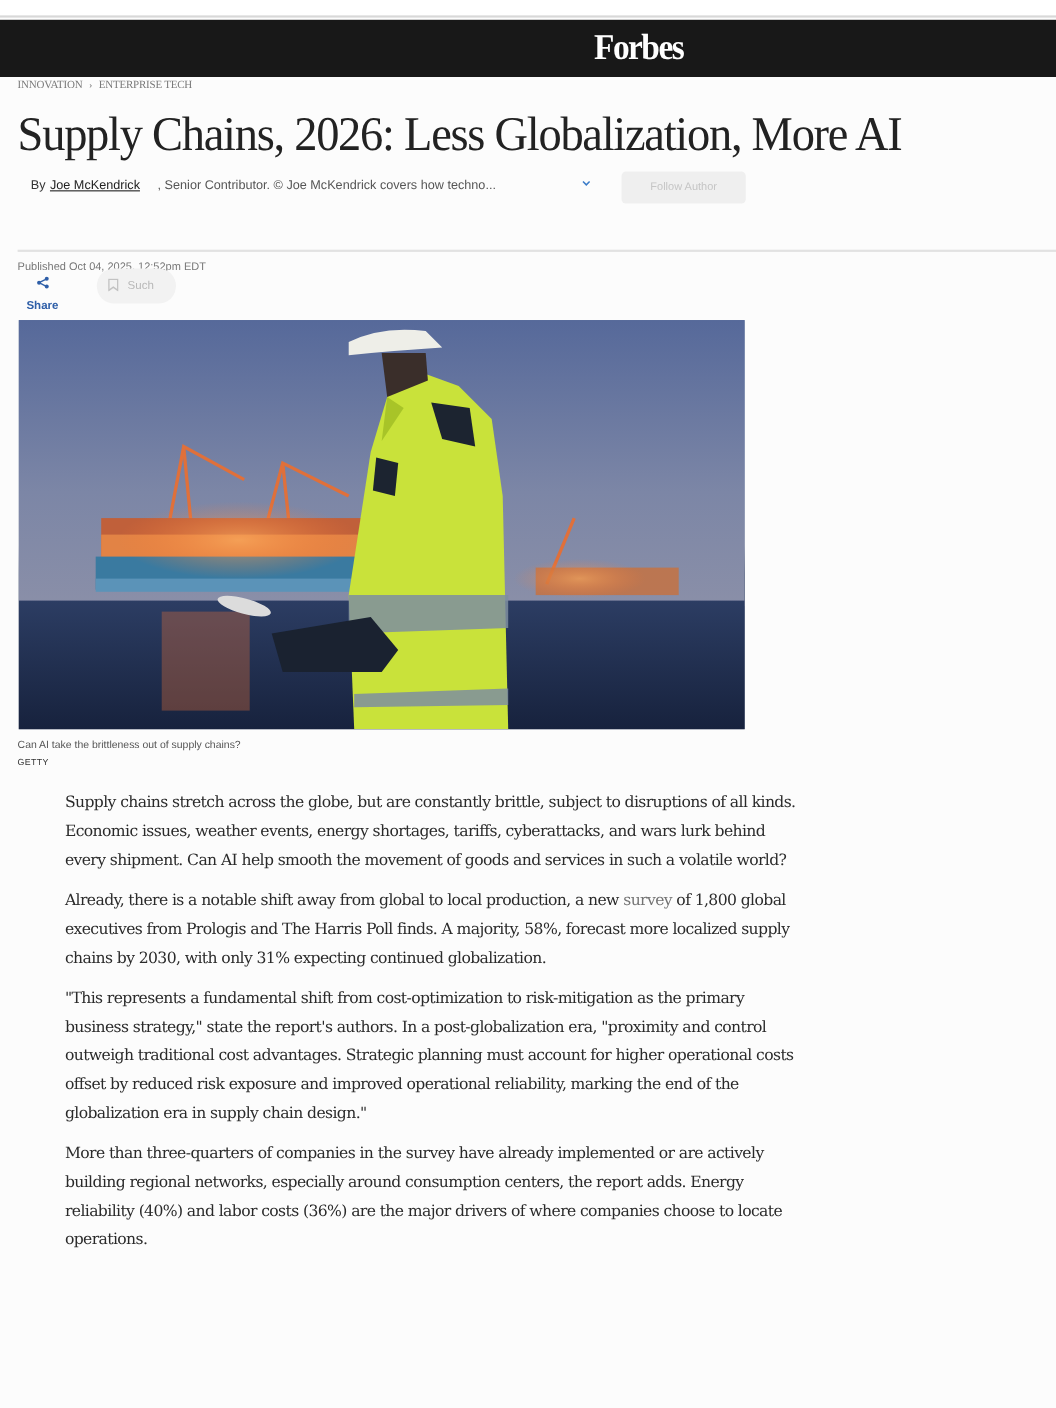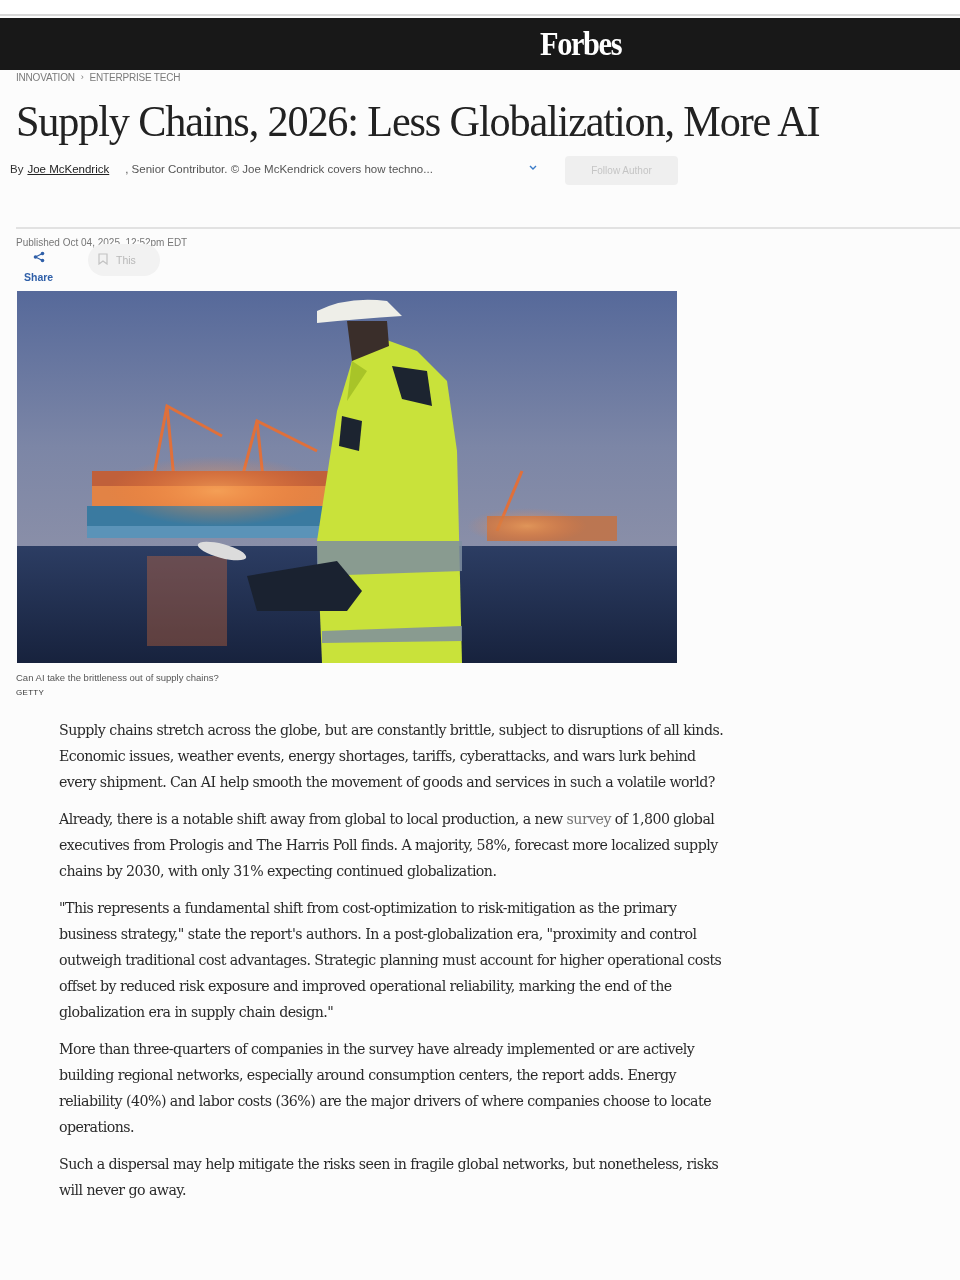--- a/index.html
+++ b/index.html
@@ -3,26 +3,26 @@
 <meta charset="utf-8">
 <style>
   * { box-sizing: border-box; margin: 0; padding: 0; }
   html, body { width: 960px; height: 1280px; overflow: hidden; background: #fcfcfc; }
   body { font-family: "Liberation Sans", sans-serif; color: #222; position: relative; }
 
   .topgap { height: 16px; background: #ffffff; border-bottom: 2px solid #d8d8d8; }
   .masthead { position: absolute; top: 18px; left: 0; width: 960px; height: 52px; background: #181818; }
   .logo { position: absolute; left: 540px; top: 8px; color: #fff; font-family: "Liberation Serif", serif; font-weight: bold; font-size: 33px; letter-spacing: -1.5px; transform: scaleX(0.92); transform-origin: left; }
 
-  .breadcrumb { position: absolute; top: 72px; left: 16px; font-size: 10px; color: #7a7a7a; text-transform: uppercase; letter-spacing: -0.2px; display: flex; gap: 6px; align-items: flex-start; }
+  .breadcrumb { position: absolute; top: 72px; left: 16px; font-size: 10px; color: #7a7a7a; text-transform: uppercase; letter-spacing: -0.2px; display: flex; gap: 6px; align-items: flex-start; font-family: Liberation Serif, serif; }
   .breadcrumb .sep { font-size: 9px; }
 
   .title { position: absolute; top: 96px; left: 16px; font-family: "Liberation Serif", serif; font-size: 44px; color: #222; letter-spacing: -1.2px; font-weight: normal; white-space: nowrap; transform: scaleX(0.96); transform-origin: left; }
 
-  .byline { position: absolute; top: 163px; left: 10px; font-size: 11.5px; color: #333; display: flex; align-items: center; white-space: nowrap; text-align: center; }
+  .byline { position: absolute; top: 163px; left: 28px; font-size: 11.5px; color: #333; display: flex; align-items: center; white-space: nowrap; text-align: center; }
   .byline .author { text-decoration: underline; color: #222; margin-left: 4px; }
   .byline .desc { color: #555; margin-left: 16px; }
   .chev { position: absolute; left: 528px; top: 162px; font-size: 11px; color: #3a7bc8; }
   .follow-btn { position: absolute; left: 565px; top: 156px; width: 113px; height: 29px; background: #efefef; border: none; border-radius: 4px; color: #c5c5c5; font-size: 10px; font-family: "Liberation Sans", sans-serif; }
 
   .published { position: absolute; top: 197px; left: 16px; font-size: 10px; color: #777; margin-top: 40px; }
 
   .divider { position: absolute; top: 227px; left: 16px; width: 944px; height: 2px; background: #e2e2e2; }
 
   .share { position: absolute; top: 251px; left: 24px; display: flex; align-items: center; gap: 6px; color: #2f5fa8; font-size: 10.5px; font-weight: bold; flex-direction: column; }
@@ -80,21 +80,21 @@
       </svg>
   </span>
   <span>Share</span>
 </div>
 <div class="save">
   <span>
     <svg width="10" height="12" viewBox="0 0 10 12">
         <path d="M1 1 H9 V11 L5 8 L1 11 Z" stroke="#c2c2c2" stroke-width="1.2" fill="none"></path>
       </svg>
   </span>
-  <span>This</span>
+  <span>Such</span>
 </div>
 
 <div class="hero">
   <svg width="660" height="372" viewBox="0 0 660 372">
     <defs>
       <linearGradient id="sky" x1="0" y1="0" x2="0" y2="1">
         <stop offset="0" stop-color="#56699a"></stop>
         <stop offset="0.6" stop-color="#7c86a6"></stop>
         <stop offset="1" stop-color="#8a8fa8"></stop>
       </linearGradient>
@@ -142,14 +142,13 @@
 </div>
 
 <div class="caption">Can AI take the brittleness out of supply chains?</div>
 <div class="credit">GETTY</div>
 
 <div class="body">
   <p>Supply chains stretch across the globe, but are constantly brittle, subject to disruptions of all kinds. Economic issues, weather events, energy shortages, tariffs, cyberattacks, and wars lurk behind every shipment. Can AI help smooth the movement of goods and services in such a volatile world?</p>
   <p><span>Already, there is a notable shift away from global to local production, a new </span><a>survey</a><span> of 1,800 global executives from Prologis and The Harris Poll finds. A majority, 58%, forecast more localized supply chains by 2030, with only 31% expecting continued globalization.</span></p>
   <p>"This represents a fundamental shift from cost-optimization to risk-mitigation as the primary business strategy," state the report's authors. In a post-globalization era, "proximity and control outweigh traditional cost advantages. Strategic planning must account for higher operational costs offset by reduced risk exposure and improved operational reliability, marking the end of the globalization era in supply chain design."</p>
   <p>More than three-quarters of companies in the survey have already implemented or are actively building regional networks, especially around consumption centers, the report adds. Energy reliability (40%) and labor costs (36%) are the major drivers of where companies choose to locate operations.</p>
-  <p>Such a dispersal may help mitigate the risks seen in fragile global networks, but nonetheless, risks will never go away.</p>
 </div>
 
 </body></html>

